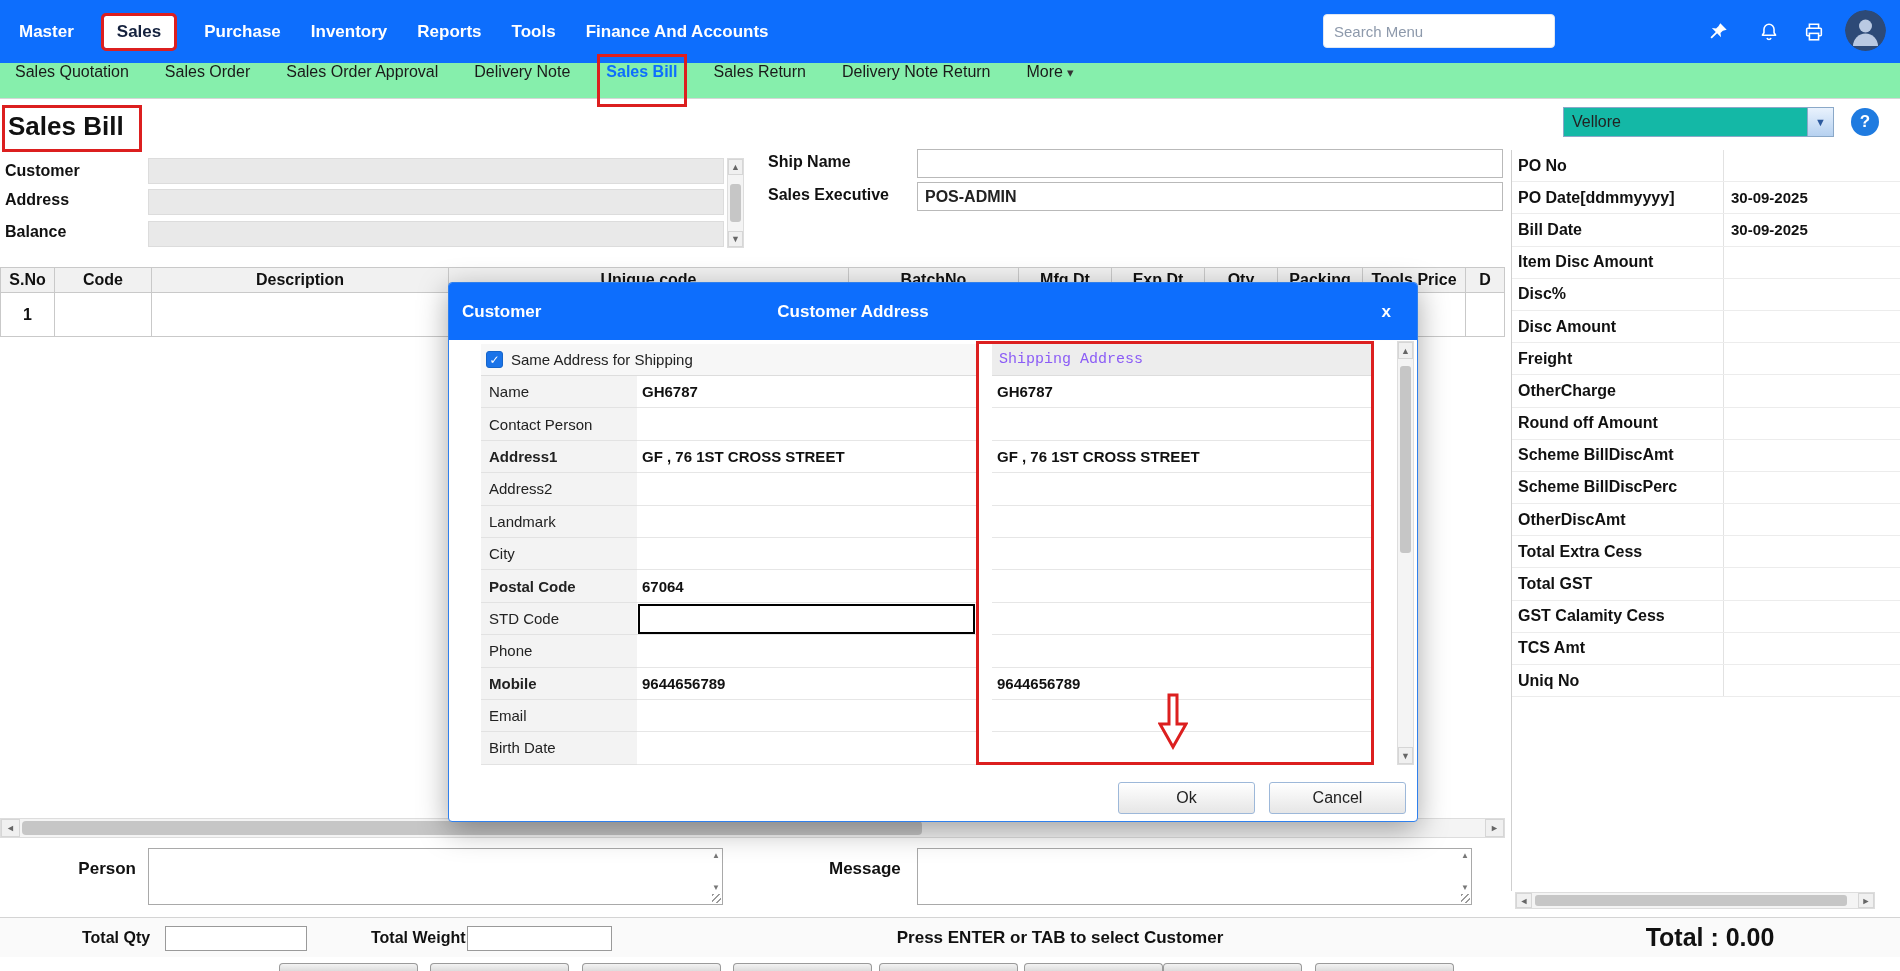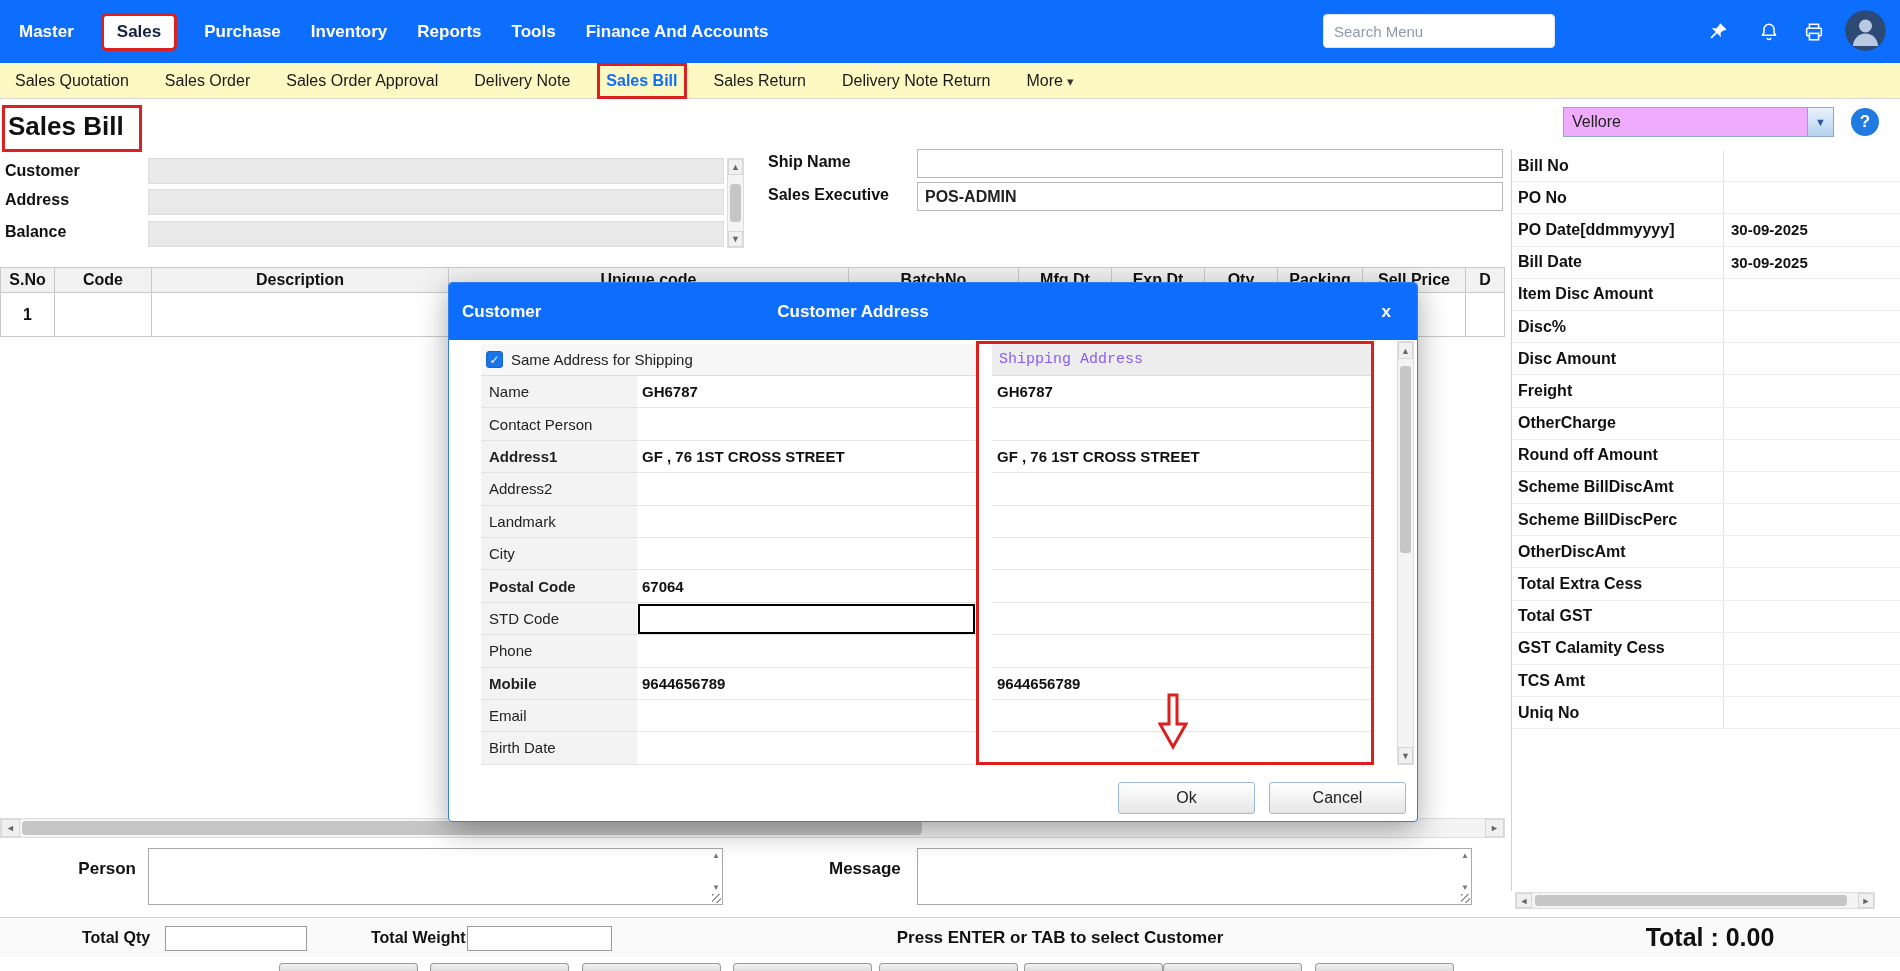--- a/index.html
+++ b/index.html
@@ -11,29 +11,29 @@
   
   .topnav { position:absolute; left:0; top:0; width:1900px; height:63px; background:var(--primary,#0d6efd); }
   .menu { position:absolute; left:19px; top:0; height:63px; display:flex; align-items:center; gap:30px; }
   .menu-item { color:#fff; font-weight:bold; font-size:17px; text-decoration:none; cursor:pointer; white-space:nowrap; }
   .menu-item.active { background:#fff; color:#14213d; padding:6px 13px; border-radius:2px; outline:3px solid var(--highlight,#dc1f1f); }
   .search-input { position:absolute; left:1323px; top:14px; width:232px; height:34px; border:1px solid #dfe7f3; border-radius:4px; padding:0 10px; font-size:15px; font-family:inherit; color:#333; }
   .search-input::placeholder { color:#8d99ab; }
   .icon-btn { position:absolute; top:17px; width:30px; height:30px; display:flex; align-items:center; justify-content:center; cursor:pointer; }
   .avatar { position:absolute; left:1845px; top:10px; width:41px; height:41px; border-radius:50%; overflow:hidden; cursor:pointer; }
   
-  .subnav { position:absolute; left:0; top:63px; width:1900px; height:36px; background:#fef9c3; border-bottom:1px solid #d6d6d6; display:flex; align-items:center; gap:36px; padding-left:15px; }
+  .subnav { position:absolute; left:0; top:63px; width:1900px; height:36px; background:#86efac; border-bottom:1px solid #d6d6d6; display:flex; gap:36px; padding-left:15px; }
   .subnav-item { font-size:16px; color:#1a1a1a; text-decoration:none; cursor:pointer; white-space:nowrap; }
   .subnav-item.active { color:var(--primary,#0d6efd); font-weight:600; outline:3px solid var(--highlight,#dc1f1f); outline-offset:6px; }
   .caret { display:none; font-size:13px; color:#333; margin-left:4px; }
   .caret.show { display:inline-block; }
   
   .titlebar { position:absolute; left:0; top:99px; width:1900px; height:51px; }
   .page-title { position:absolute; left:5px; top:9px; display:inline-block; font-size:26px; font-weight:700; padding:3px 15px 7px 3px; outline:3px solid var(--highlight,#dc1f1f); }
-  .branch-combo { position:absolute; left:1563px; top:8px; width:271px; height:30px; background:#f0abfc; border:1px solid #8aa8c8; display:flex; cursor:pointer; }
+  .branch-combo { position:absolute; left:1563px; top:8px; width:271px; height:30px; background:#14b8a6; border:1px solid #8aa8c8; display:flex; cursor:pointer; }
   .branch-combo .val { flex:1; font-size:16px; padding:5px 8px; color:#222; }
   .branch-combo .btn { width:26px; background:linear-gradient(#e9f2fd,#b6d1f0); border-left:1px solid #8aa8c8; color:#2d5a9e; font-size:11px; display:flex; align-items:center; justify-content:center; }
   .help { position:absolute; left:1851px; top:9px; width:28px; height:28px; border-radius:50%; background:var(--help,#1f7be0); color:#fff; font-weight:bold; font-size:17px; display:flex; align-items:center; justify-content:center; cursor:pointer; }
   
   .fld-label { position:absolute; font-weight:bold; font-size:16px; }
   .gray-input { position:absolute; left:148px; width:576px; height:26px; background:#e9e9e9; border:1px solid #dcdcdc; }
   .white-input { position:absolute; background:#fff; border:1px solid #b9b9b9; font-size:16px; display:flex; align-items:center; padding-left:7px; }
   .exec-text { font-weight:600; color:#222; }
   
   .sb-btn { background:#f0f0f0; border:1px solid #d6d6d6; color:#666; font-size:9px; display:flex; align-items:center; justify-content:center; cursor:pointer; }
@@ -209,21 +209,21 @@
 
   <div>S.No</div>
       <div>Code</div>
       <div>Description</div>
       <div>Unique code</div>
       <div>BatchNo</div>
       <div>Mfg Dt</div>
       <div>Exp Dt</div>
       <div>Qty</div>
       <div>Packing</div>
-      <div>Sell Price</div>
+      <div>Tools Price</div>
       <div>D</div>
     </div>
   <div>
 
       <div class="grid-row cols">
         <div>1</div>
         <div></div>
         <div></div>
         <div></div>
         <div></div>
@@ -250,26 +250,20 @@
   </div>
   <span class="fld-label" style="left:829px;top:859px;font-size:17px">Message</span>
   <div class="textbox" style="left:917px;top:848px;width:555px;height:57px">
     <span class="up">▲</span>
     <span class="down">▼</span>
     <span class="grip"></span>
   </div>
 
   <aside class="sidebar">
 
-      <div class="side-row">
-        <div class="side-label">Bill No</div>
-        <div class="side-value">
-          <span></span>
-        </div>
-      </div>
 
       <div class="side-row">
         <div class="side-label">PO No</div>
         <div class="side-value">
           <span></span>
         </div>
       </div>
 
       <div class="side-row">
         <div class="side-label">PO Date[ddmmyyyy]</div>

